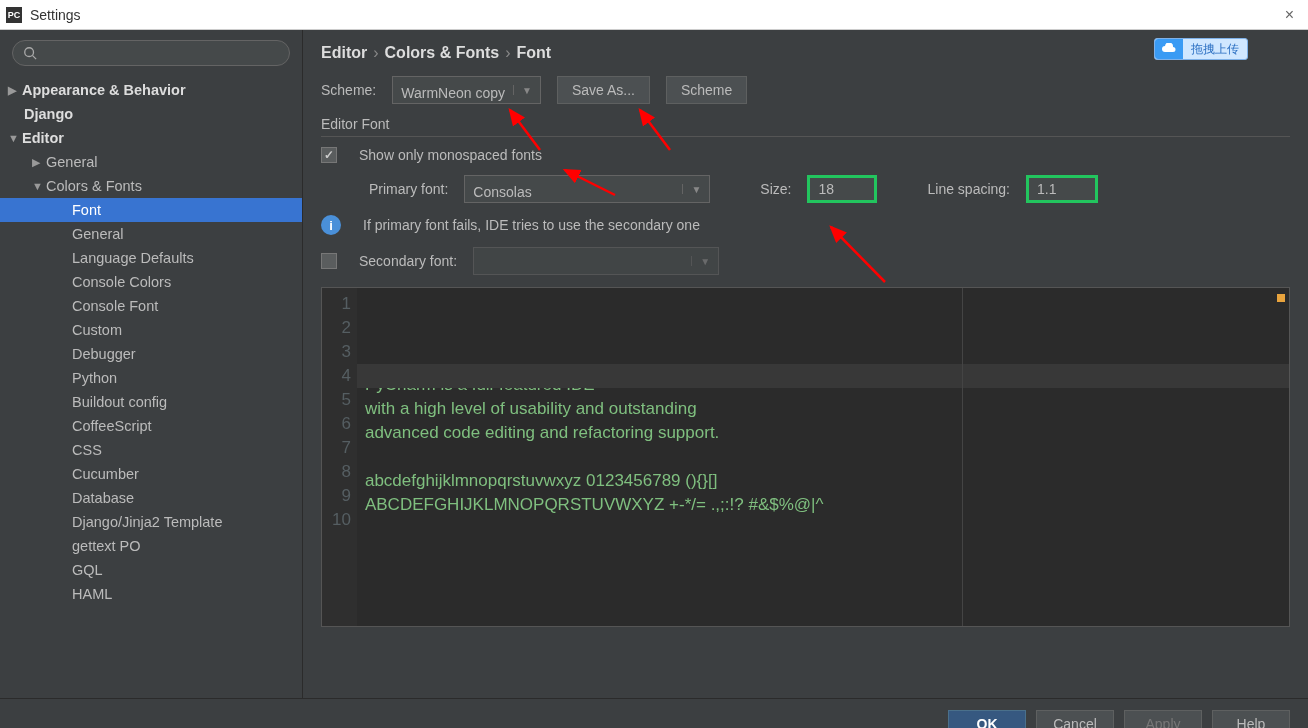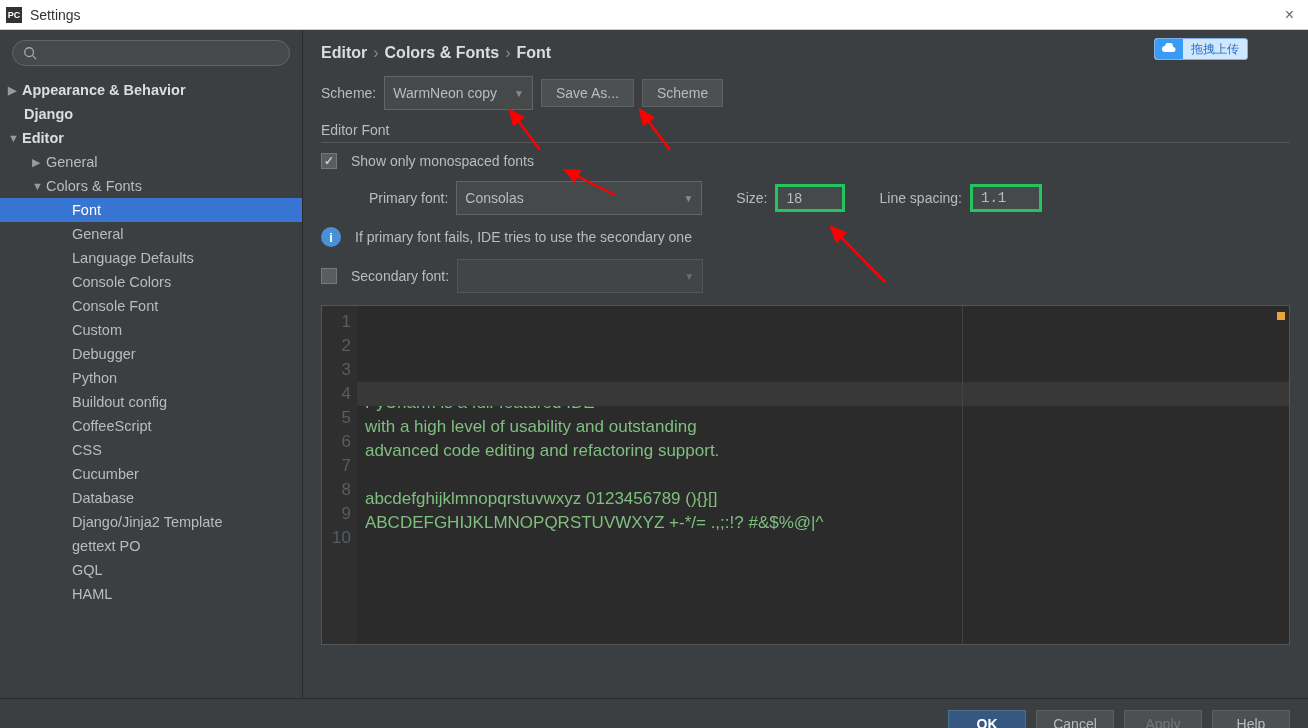--- a/index.html
+++ b/index.html
@@ -24,23 +24,23 @@
 .tree-item.level-2 { padding-left: 72px; }
 .tree-item .exp { display: inline-block; width: 14px; color: #999; font-size: 11px; margin-left: -16px; }
 .tree-item.selected { background: #3874d1; color: #ffffff; }
 
 .main { flex: 1; display: flex; flex-direction: column; overflow: hidden; }
 
 .breadcrumb { padding: 14px 18px 10px 18px; font-size: 16px; font-weight: bold; color: #dddddd; display:flex; align-items:center; gap:6px;}
 .breadcrumb .sep { color: #888; font-weight: normal; }
 
 .form-area { padding: 4px 18px; flex: 1; overflow: auto; }
-.row { display: flex; align-items: center; gap: 8px; margin-bottom: 12px; font-size: 14px; color: #bbbbbb; }
+.row { display: flex; align-items: center; gap: 16px; margin-bottom: 12px; font-size: 14px; color: #bbbbbb; }
 .label { color: #bbbbbb; }
-.combo { background: #45494a; border: 1px solid #646464; height: 28px; display: inline-flex; align-items: center; padding: 16px 8px; color: #bbbbbb; position: relative; }
+.combo { background: #45494a; border: 1px solid #646464; height: 28px; display: inline-flex; align-items: flex-start; padding: 8px 8px; color: #bbbbbb; position: relative; }
 .combo .caret { margin-left: 8px; color: #888; font-size: 10px; border-left: 1px solid #646464; padding-left: 8px; height: 100%; display: flex; align-items: center; }
 .btn { background: #4c5052; border: 1px solid #5e6060; color: #bbbbbb; height: 28px; padding: 0 14px; display: inline-flex; align-items: center; cursor: pointer; font-size: 14px; }
 .textinput { background: #45494a; border: 3px solid #22c55e; height: 28px; color: #bbbbbb; padding: 0 8px; font-size: 14px; }
 
 .section-label { font-size: 14px; color: #bbbbbb; margin: 10px 0 4px 0; }
 .divider { border-bottom: 1px solid #555; margin-bottom: 10px; }
 
 .checkbox { width: 16px; height: 16px; background: #5a5d5e; border: 1px solid #777; display: inline-flex; align-items: center; justify-content: center; margin-right: 6px; }
 .checkbox.checked::after { content: "✓"; color: #ccc; font-size: 12px; font-weight: bold; }
 
@@ -196,21 +196,21 @@
         <span class="label">Primary font:</span>
         <div class="combo" style="width:246px;">
           <span style="flex:1">Consolas</span>
           <span class="caret">▼</span>
         </div>
         <span style="width:18px"></span>
         <span class="label">Size:</span>
         <input class="textinput" style="width: 70px;" value="18">
         <span style="width:18px"></span>
         <span class="label">Line spacing:</span>
-        <input class="textinput" style="width: 72px; font-family: Liberation Mono, monospace;" value="1.1">
+        <input class="textinput" style="width: 72px;" value="1.1">
       </div>
 
       <div class="row">
         <span class="info-icon">i</span>
         <span>If primary font fails, IDE tries to use the secondary one</span>
       </div>
 
       <div class="row">
         <span class="checkbox"></span>
         <span class="label">Secondary font:</span>

